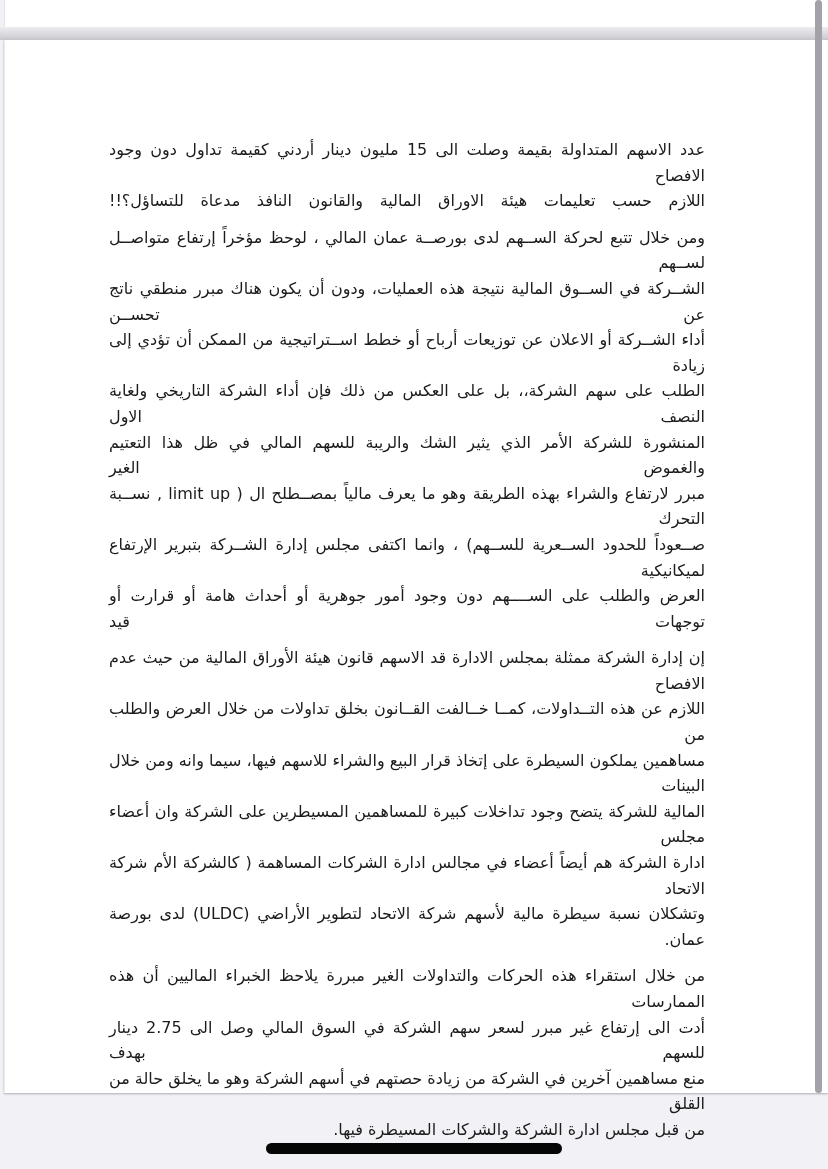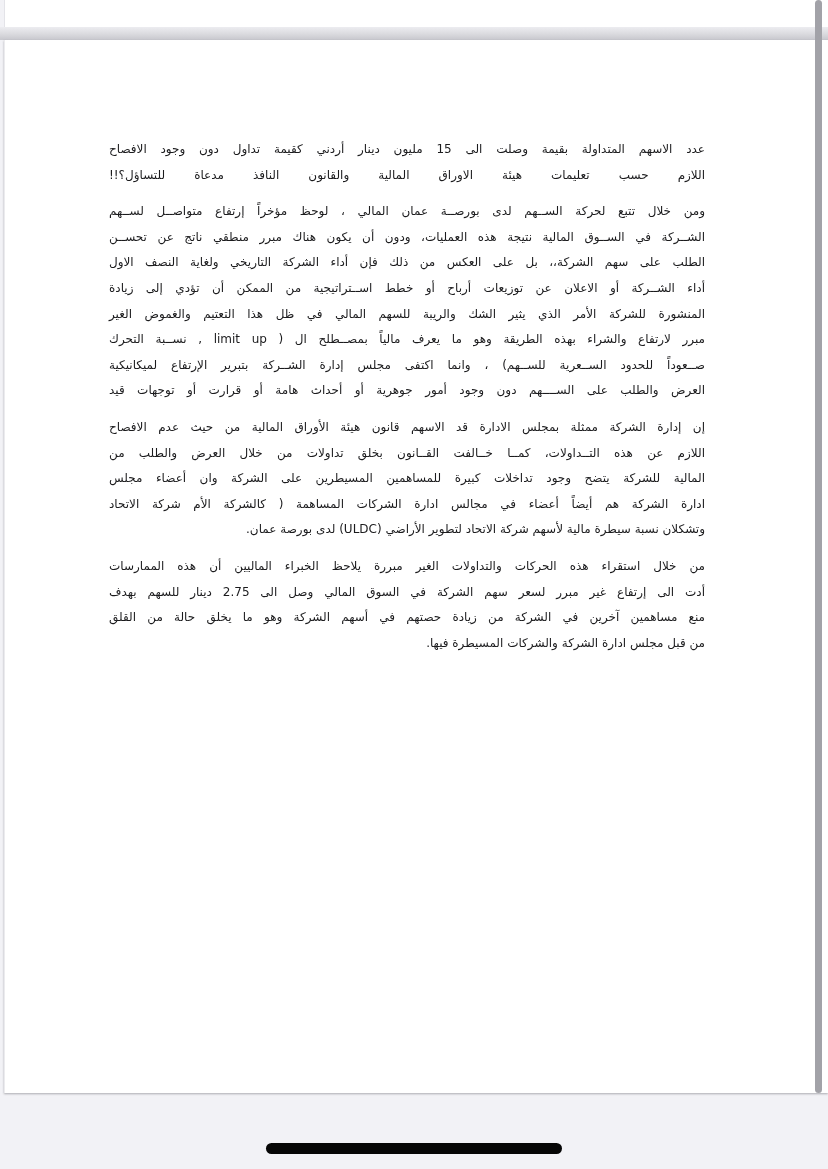--- a/index.html
+++ b/index.html
@@ -44,21 +44,21 @@
     box-shadow: 0 1px 2px rgba(40,40,50,0.35);
   }
 
   .text-block {
     position: absolute;
     top: 97px;
     left: 104px;
     width: 596px;
     direction: rtl;
     color: var(--text, #1b1b1d);
-    font-size: 12px;
+    font-size: 16px;
     line-height: 25.6px;
   }
 
   .paragraph { margin-bottom: 11px; }
 
   .line {
     text-align: justify;
     text-align-last: justify;
   }
 
@@ -99,30 +99,31 @@
 
   <section class="page-main">
     <div class="text-block" id="text-block" dir="rtl">
         <div class="paragraph">
           <div class="line">عدد الاسهم المتداولة بقيمة وصلت الى 15 مليون دينار أردني كقيمة تداول دون وجود الافصاح</div>
           <div class="line">اللازم حسب تعليمات هيئة الاوراق المالية والقانون النافذ مدعاة للتساؤل؟!!</div>
         </div>
         <div class="paragraph">
           <div class="line">ومن خلال تتبع لحركة الســهم لدى بورصــة عمان المالي ، لوحظ مؤخراً إرتفاع متواصــل لســهم</div>
           <div class="line">الشــركة في الســوق المالية نتيجة هذه العمليات، ودون أن يكون هناك مبرر منطقي ناتج عن تحســن</div>
+          <div class="line">أداء الشــركة أو الاعلان عن توزيعات أرباح أو خطط اســتراتيجية من الممكن أن تؤدي إلى زيادة</div>
           <div class="line">الطلب على سهم الشركة،، بل على العكس من ذلك فإن أداء الشركة التاريخي ولغاية النصف الاول</div>
-          <div class="line">أداء الشــركة أو الاعلان عن توزيعات أرباح أو خطط اســتراتيجية من الممكن أن تؤدي إلى زيادة</div>
           <div class="line">المنشورة للشركة الأمر الذي يثير الشك والريبة للسهم المالي في ظل هذا التعتيم والغموض الغير</div>
           <div class="line">مبرر لارتفاع والشراء بهذه الطريقة وهو ما يعرف مالياً بمصــطلح ال ( limit up , نســبة التحرك</div>
           <div class="line">صــعوداً للحدود الســعرية للســهم) ، وانما اكتفى مجلس إدارة الشــركة بتبرير الإرتفاع لميكانيكية</div>
           <div class="line">العرض والطلب على الســــهم دون وجود أمور جوهرية أو أحداث هامة أو قرارت أو توجهات قيد</div>
         </div>
         <div class="paragraph">
           <div class="line">إن إدارة الشركة ممثلة بمجلس الادارة قد الاسهم قانون هيئة الأوراق المالية من حيث عدم الافصاح</div>
           <div class="line">اللازم عن هذه التــداولات، كمــا خــالفت القــانون بخلق تداولات من خلال العرض والطلب من</div>
+          <div class="line">مساهمين يملكون السيطرة على إتخاذ قرار البيع والشراء للاسهم فيها، سيما وانه ومن خلال البينات</div>
           <div class="line">المالية للشركة يتضح وجود تداخلات كبيرة للمساهمين المسيطرين على الشركة وان أعضاء مجلس</div>
           <div class="line">ادارة الشركة هم أيضاً أعضاء في مجالس ادارة الشركات المساهمة ( كالشركة الأم شركة الاتحاد</div>
           <div class="line end">وتشكلان نسبة سيطرة مالية لأسهم شركة الاتحاد لتطوير الأراضي (ULDC) لدى بورصة عمان.</div>
         </div>
         <div class="paragraph">
           <div class="line">من خلال استقراء هذه الحركات والتداولات الغير مبررة يلاحظ الخبراء الماليين أن هذه الممارسات</div>
           <div class="line">أدت الى إرتفاع غير مبرر لسعر سهم الشركة في السوق المالي وصل الى 2.75 دينار للسهم بهدف</div>
           <div class="line">منع مساهمين آخرين في الشركة من زيادة حصتهم في أسهم الشركة وهو ما يخلق حالة من القلق</div>
           <div class="line end">من قبل مجلس ادارة الشركة والشركات المسيطرة فيها.</div>
         </div>

